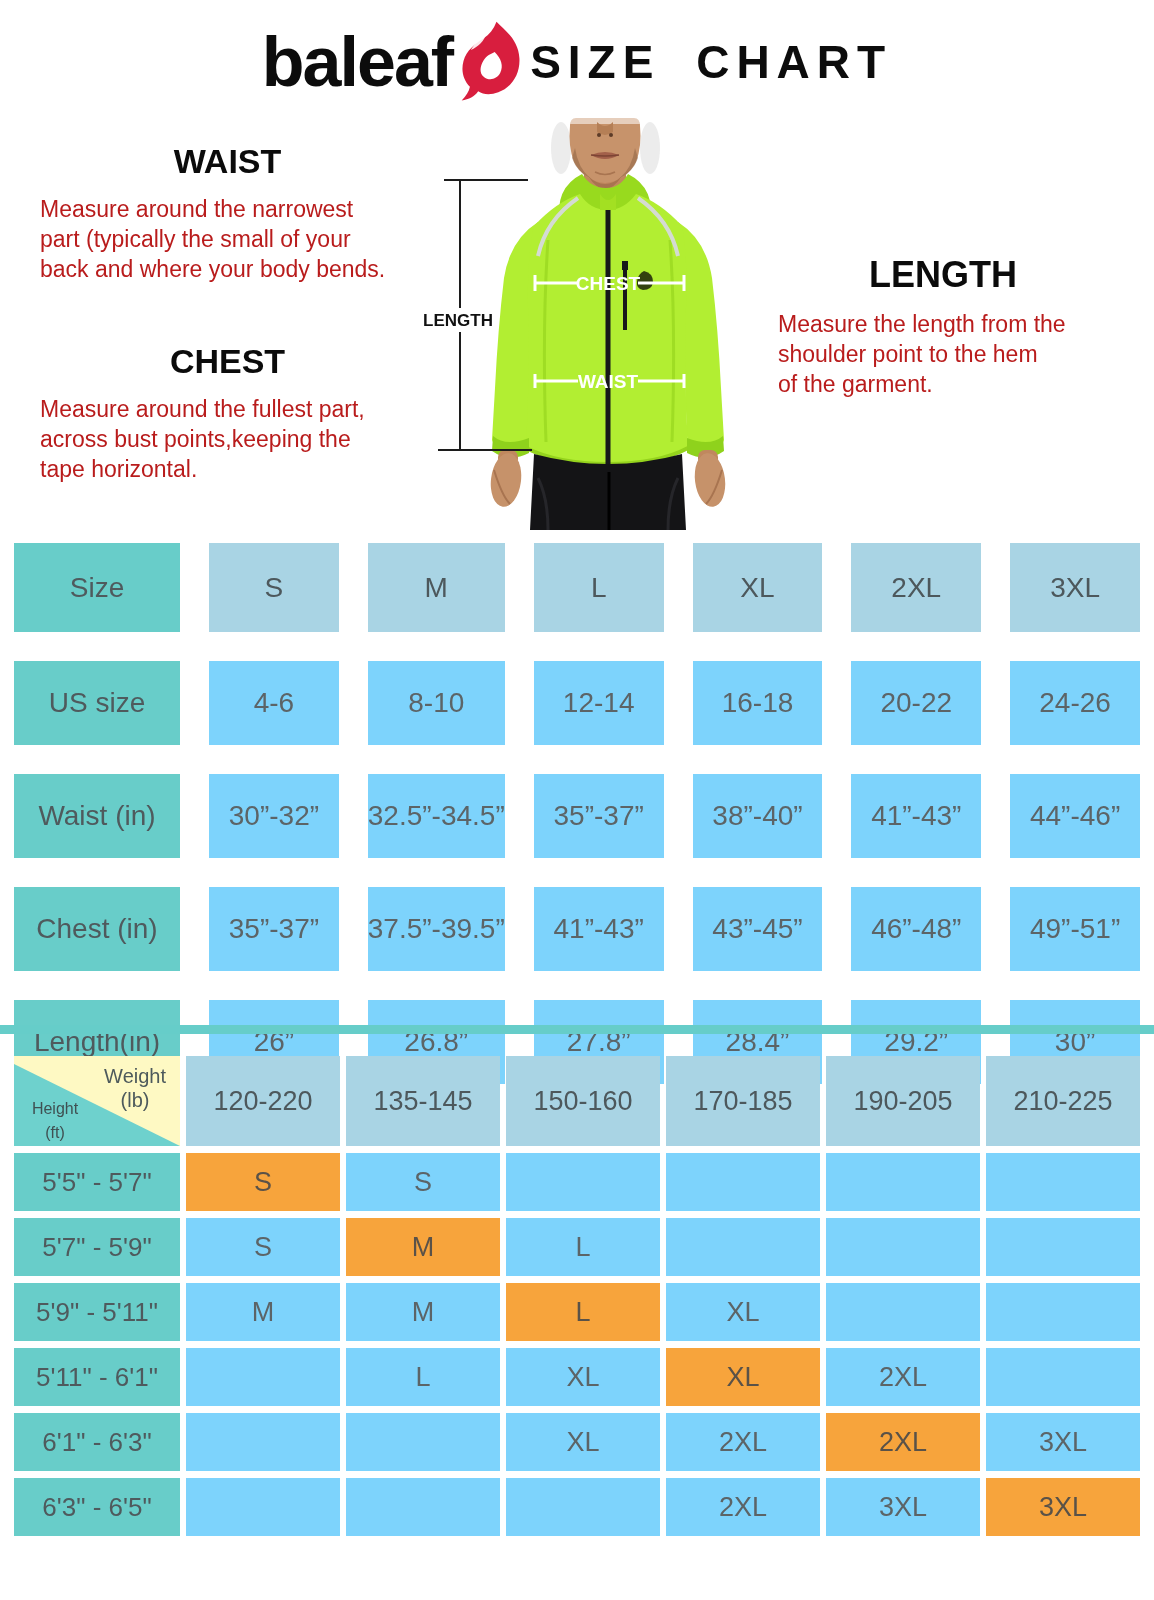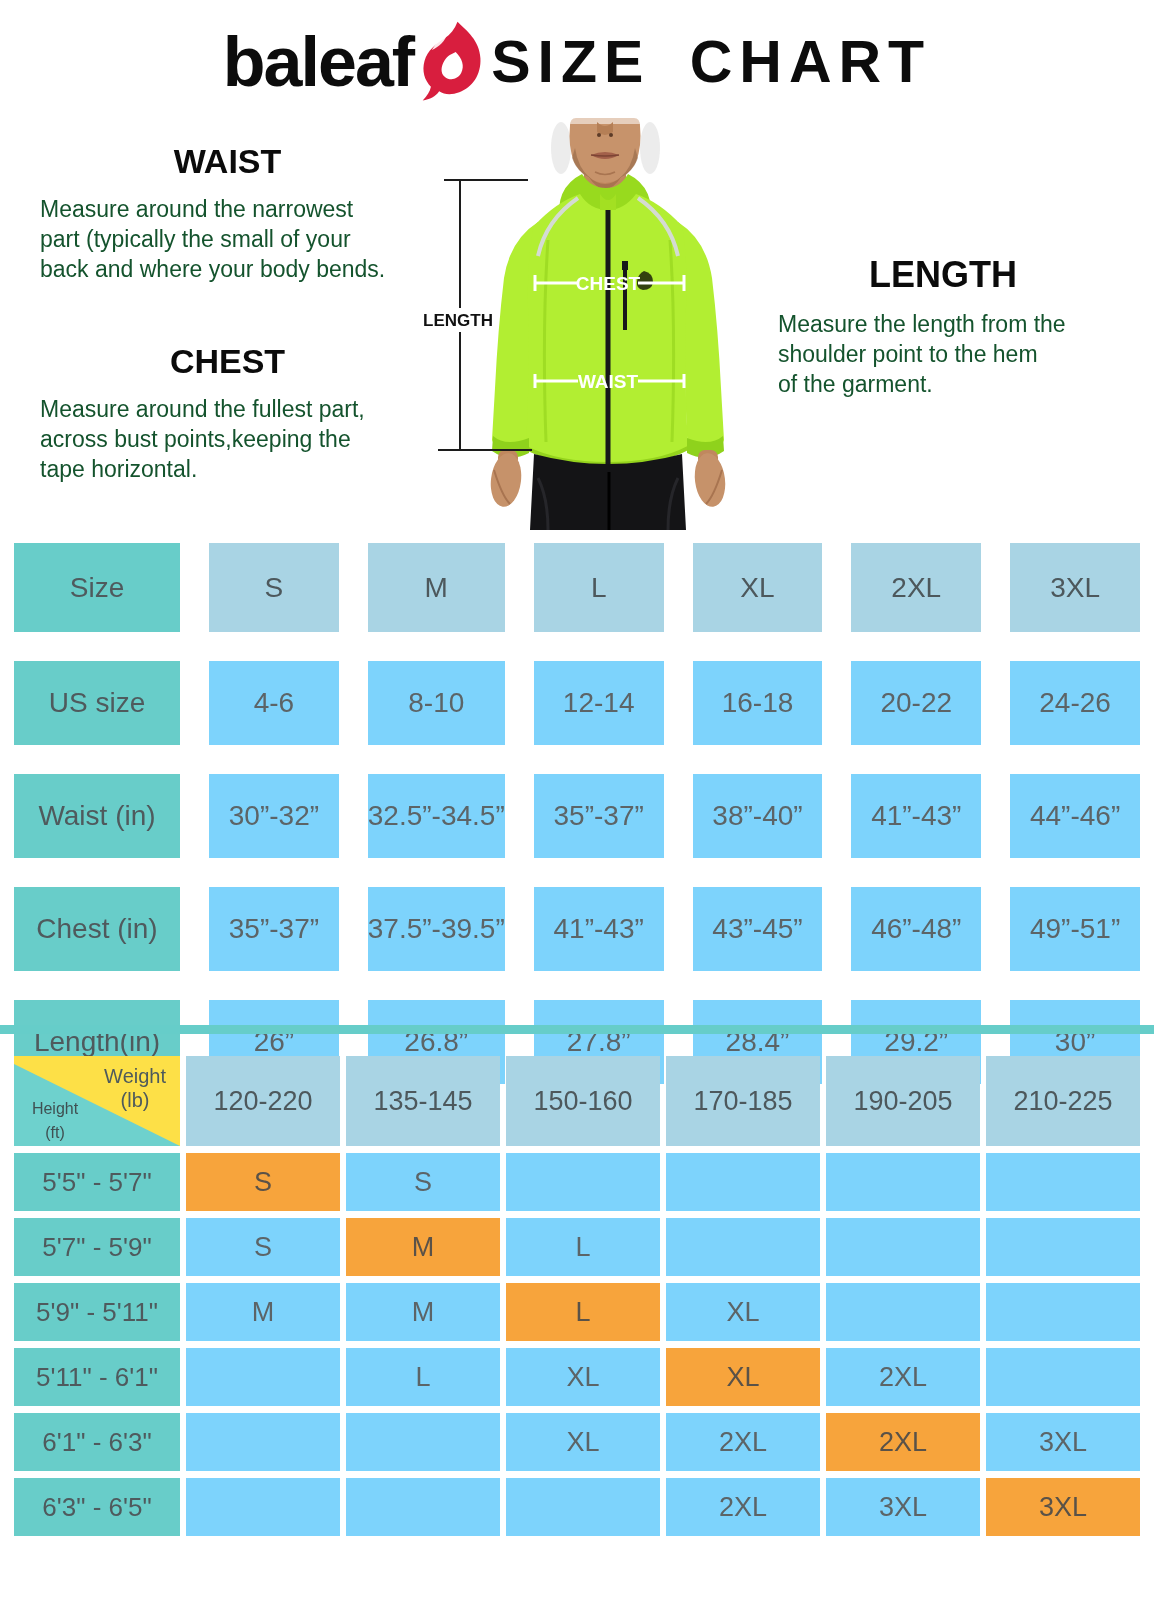--- a/index.html
+++ b/index.html
@@ -8,25 +8,25 @@
     width:1154px; height:1600px; position:relative; overflow:hidden;
     font-family:"Liberation Sans","DejaVu Sans",sans-serif; color:#111;
   }
   
   .brand-row{
     position:absolute; left:0; top:14px; width:100%; height:96px;
     display:flex; align-items:center; justify-content:center; 
   }
   .brand{ font-size:70px; font-weight:bold; letter-spacing:-2px; color:#0c0c0c; }
   .leaf-svg{ width:66px; height:84px; margin:0 6px; }
-  .page-title{ font-size:59px; font-weight:600; letter-spacing:7px; word-spacing:16px; color:#0c0c0c; }
+  .page-title{ font-size:46px; font-weight:600; letter-spacing:7px; word-spacing:16px; color:#0c0c0c; }
   
   .instr{ position:absolute; }
   .instr h2{ font-size:34px; font-weight:bold; text-align:center; color:#0b0b0b; }
-  .instr p{ font-size:23px; line-height:30px; margin-top:13px; white-space:pre-line; color:#14532d; }
+  .instr p{ font-size:23px; line-height:30px; margin-top:13px; white-space:pre-line; color:#b91c1c; }
   .instr-waist{ left:40px; top:142px; width:375px; }
   .instr-chest{ left:40px; top:342px; width:375px; }
   .instr-length{ left:778px; top:254px; width:330px; }
   .instr-length h2{ font-size:36px; }
   
   .figure{ position:absolute; left:398px; top:118px; width:360px; height:412px; }
   .figure svg{ width:100%; height:100%; display:block; }
   
   .size-table{
     position:absolute; left:14px; top:543px; width:1126px;
@@ -39,21 +39,21 @@
     grid-template-rows:90px repeat(6,58px); column-gap:6px; row-gap:7px;
   }
   .cell{ display:flex; align-items:center; justify-content:center; font-size:28px; color:#5c6467; }
   .cell.teal{ background:#68cdc9; color:#4f5a5d; }
   .cell.blue{ background:#a9d4e4; color:#4d585c; }
   .cell.gray{ background:#7dd3fc; }
   .cell.hl{ background:#f7a43c; color:#5a5248; }
   .fit-table .cell{ font-size:27px; }
   .fit-table .cell.teal{ font-size:26px; }
   
-  .corner{ position:relative; background:#fde047; overflow:hidden; }
+  .corner{ position:relative; background:#fef9c3; overflow:hidden; }
   .corner-tri{
     position:absolute; inset:0; background:#6ed1cd;
     clip-path:polygon(0 9%, 100% 100%, 0 100%);
   }
   .corner-weight{
     position:absolute; top:8px; right:14px; text-align:center;
     font-size:20px; line-height:24px; color:#4e5a5c;
   }
   .corner-height{
     position:absolute; bottom:1px; left:8px; text-align:center; width:66px;

